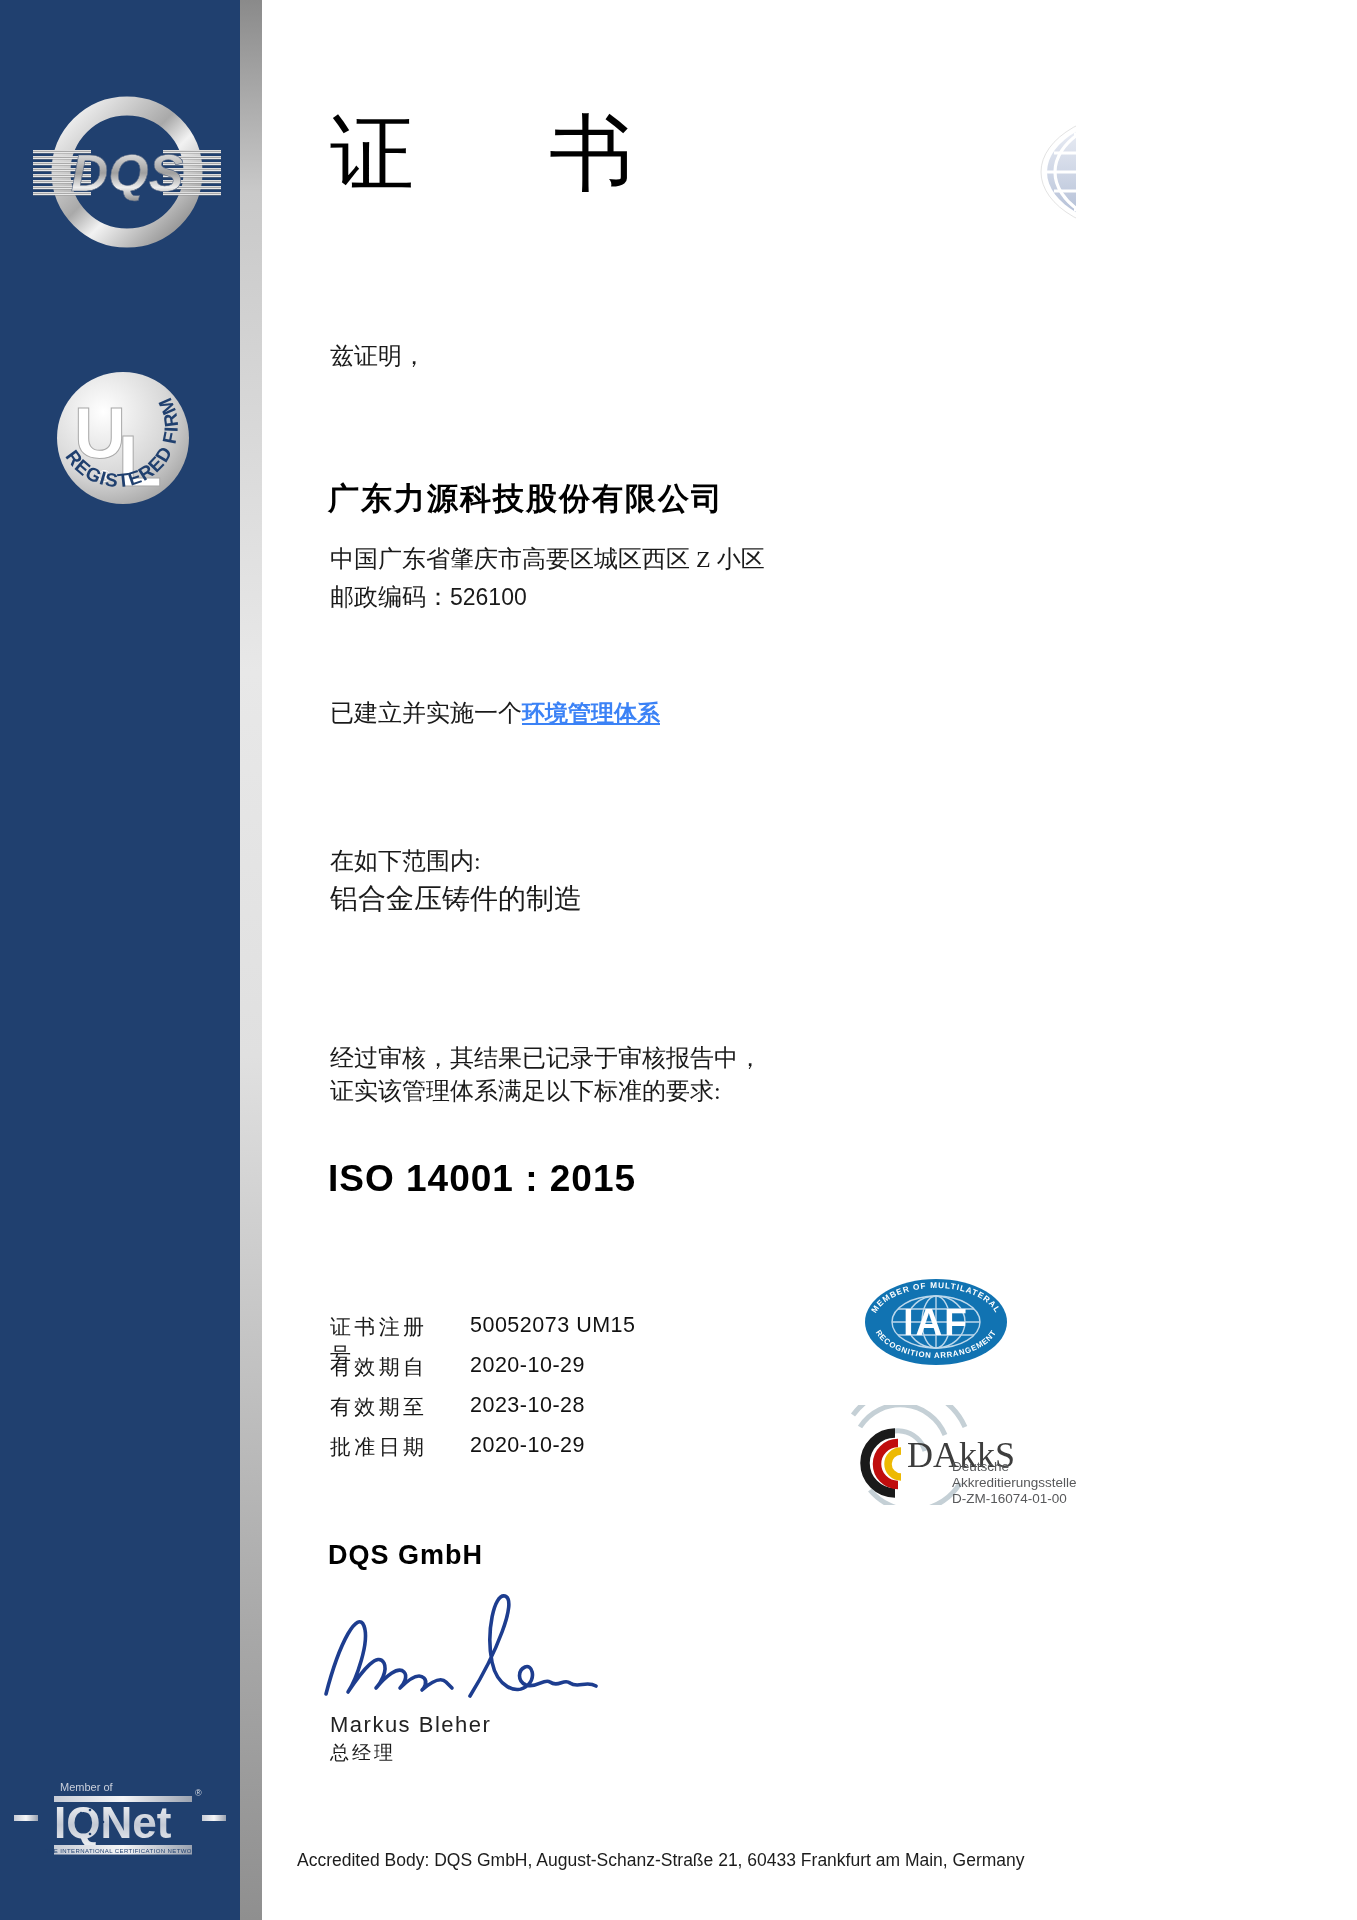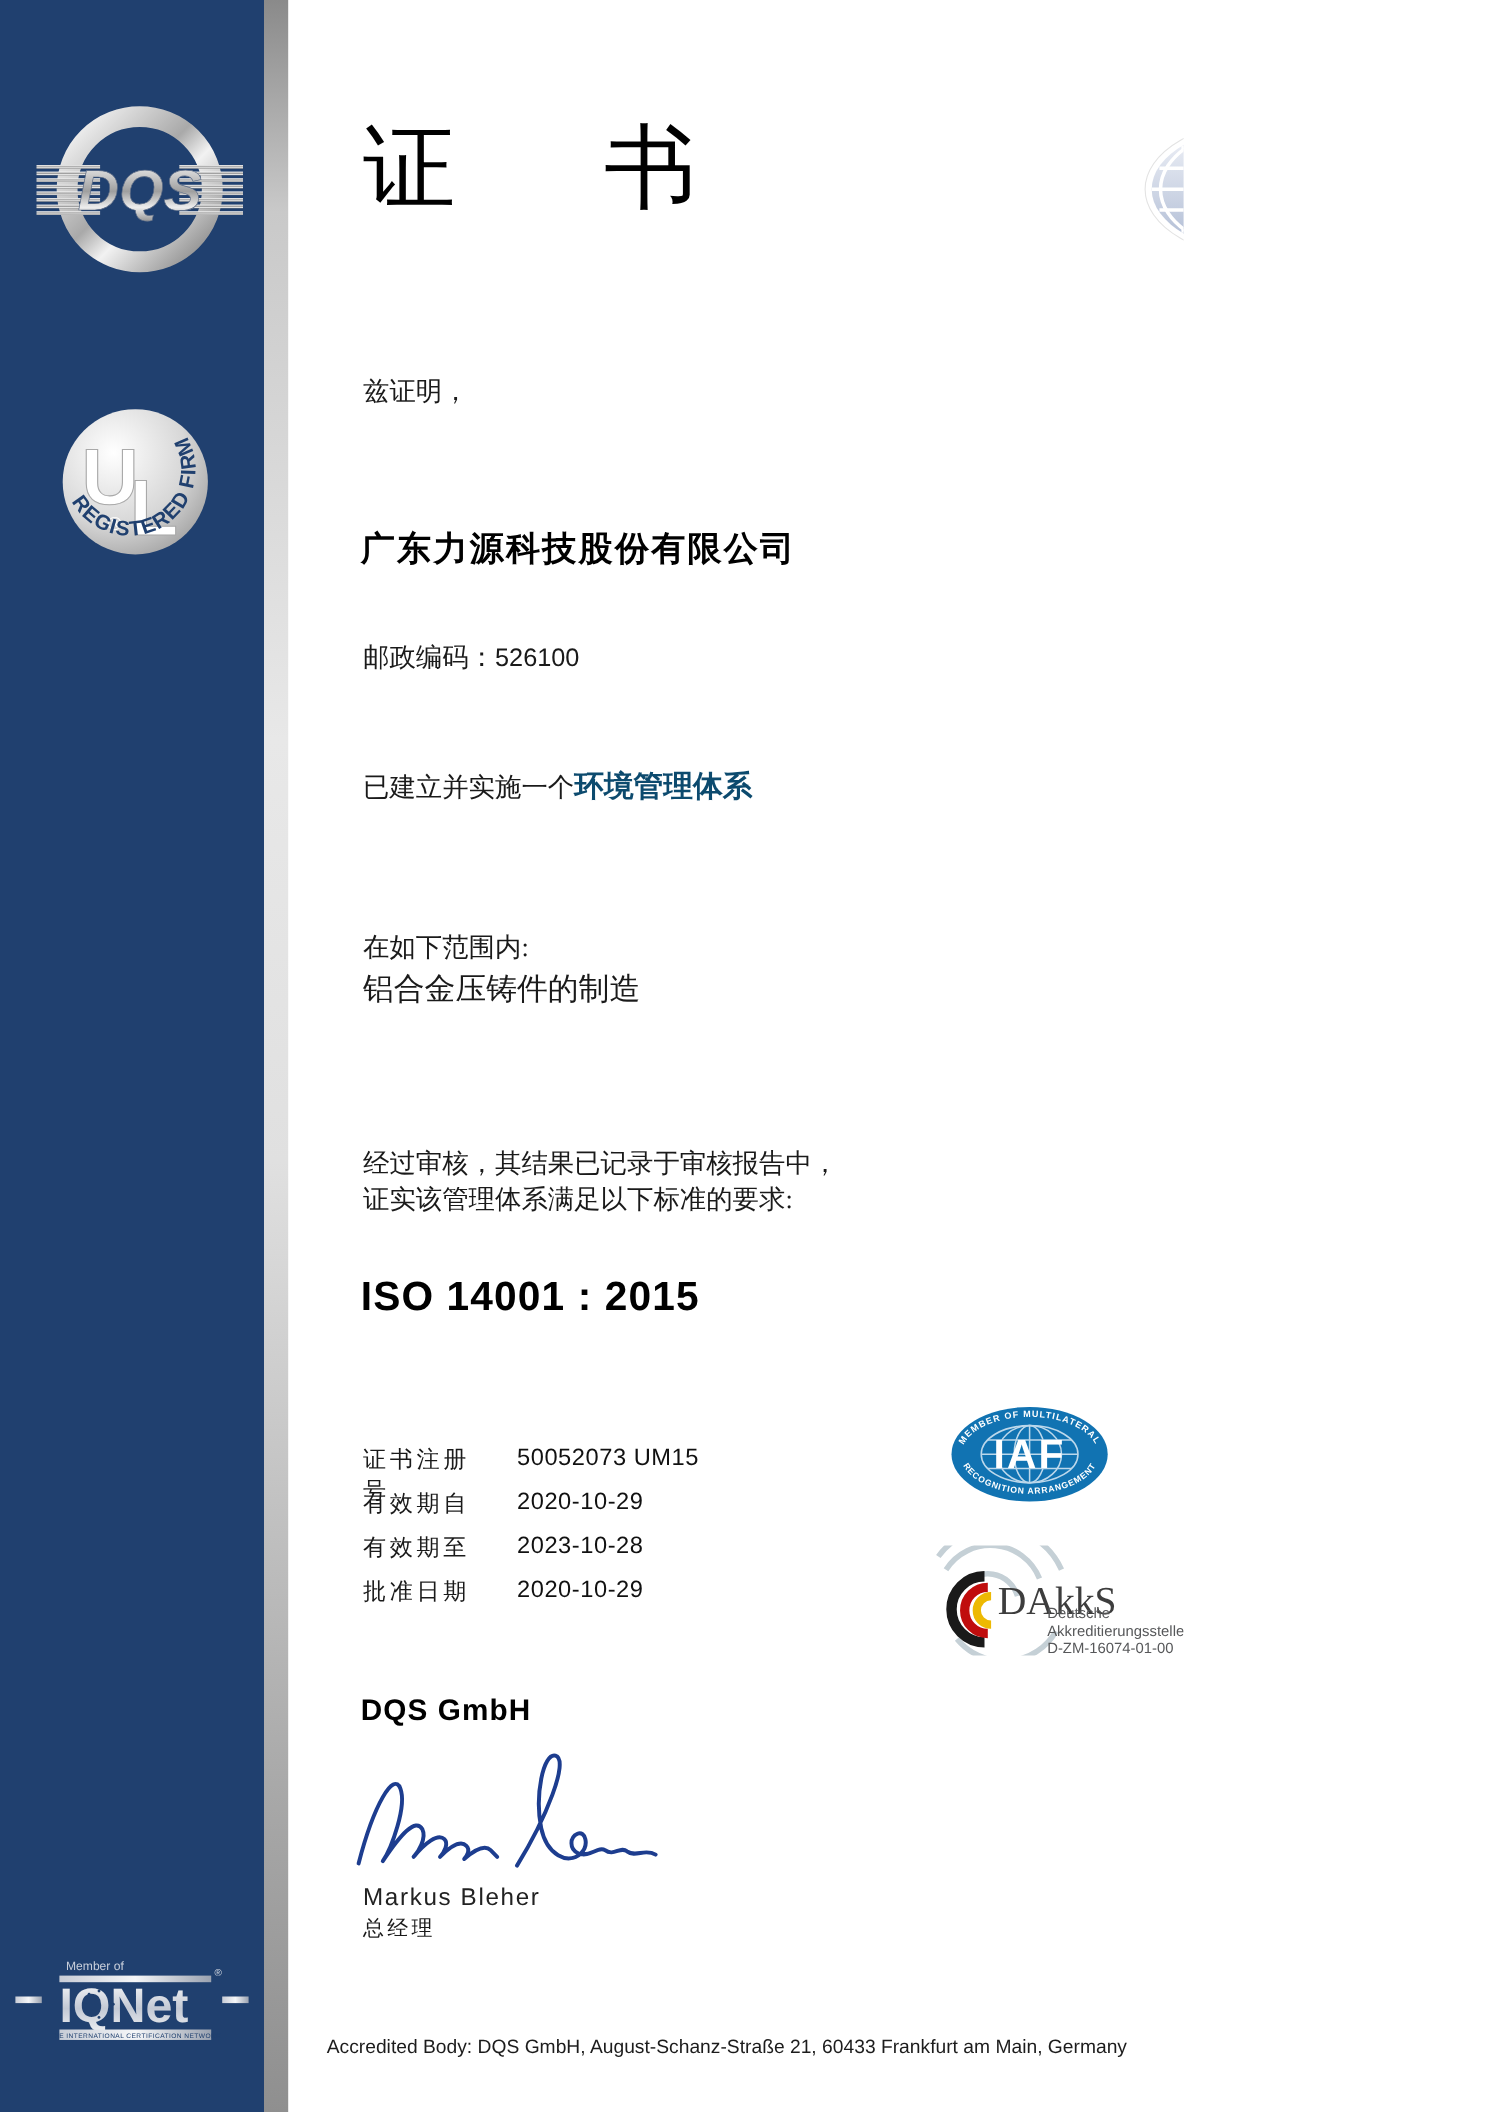--- a/index.html
+++ b/index.html
@@ -14,21 +14,21 @@
   .title{left:330px;top:112px;display:flex;gap:135px;
          font-family:"Liberation Serif","DejaVu Serif",serif;font-size:84px;color:#000;line-height:1;}
   
   .cn{font-family:"Liberation Serif","DejaVu Serif",serif;color:#1a1a1a;}
   .intro{left:330px;top:340px;font-size:24px;}
   .company-name{left:328px;top:478px;font-size:31px;font-weight:bold;color:#000;letter-spacing:2px;}
   .address{left:330px;top:543px;font-size:24px;}
   .postal{left:330px;top:581px;font-size:24px;}
   .postal .code{font-family:"Liberation Sans",sans-serif;font-size:23px;}
   .implementation{left:330px;top:697px;font-size:24px;}
-  .implementation .sys{font-size:27px;font-weight:bold;color:#0c4a6e;}
+  .implementation .sys{font-size:23px;font-weight:bold;color:#3b82f6;text-decoration:underline;}
   .scope-heading{left:330px;top:845px;font-size:24px;}
   .scope-desc{left:330px;top:880px;font-size:28px;}
   .audit{left:330px;top:1042px;font-size:24px;line-height:33px;}
   .standard{left:328px;top:1158px;font-size:37px;font-weight:bold;color:#000;letter-spacing:1px;}
   
   .details{left:330px;top:1313px;}
   .detail-row{display:flex;height:40px;align-items:flex-start;}
   .detail-label{width:94px;font-family:"Liberation Serif","DejaVu Serif",serif;font-size:21px;
                 color:#1a1a1a;text-align:justify;text-align-last:justify;margin-right:46px;}
   .detail-value{font-size:21.5px;color:#111;letter-spacing:0.5px;}
@@ -164,20 +164,21 @@
       <line x1="36" y1="28" x2="190" y2="28"></line>
       <line x1="36" y1="104" x2="190" y2="104"></line>
     </g>
     <text x="110" y="88" text-anchor="middle" font-family="Liberation Sans, sans-serif" font-size="62" font-weight="bold" fill="#1f3a73" stroke="#ffffff" stroke-width="1.4" letter-spacing="-2">DQS</text>
     <text x="180" y="100" font-family="Liberation Sans, sans-serif" font-size="13" fill="#1f3a73">®</text>
   </svg>
 
   <div class="abs cn intro">兹证明，</div>
 
   <div class="abs cn company-name">广东力源科技股份有限公司</div>
+  <div class="abs cn address">中国广东省肇庆市高要区城区西区 Z 小区</div>
   <div class="abs cn postal">
     <span>邮政编码：</span><span class="code">526100</span>
   </div>
 
   <div class="abs cn implementation">
     <span>已建立并实施一个</span><span class="sys">环境管理体系</span>
   </div>
 
   <div class="abs cn scope-heading">在如下范围内:</div>
   <div class="abs cn scope-desc">铝合金压铸件的制造</div>

